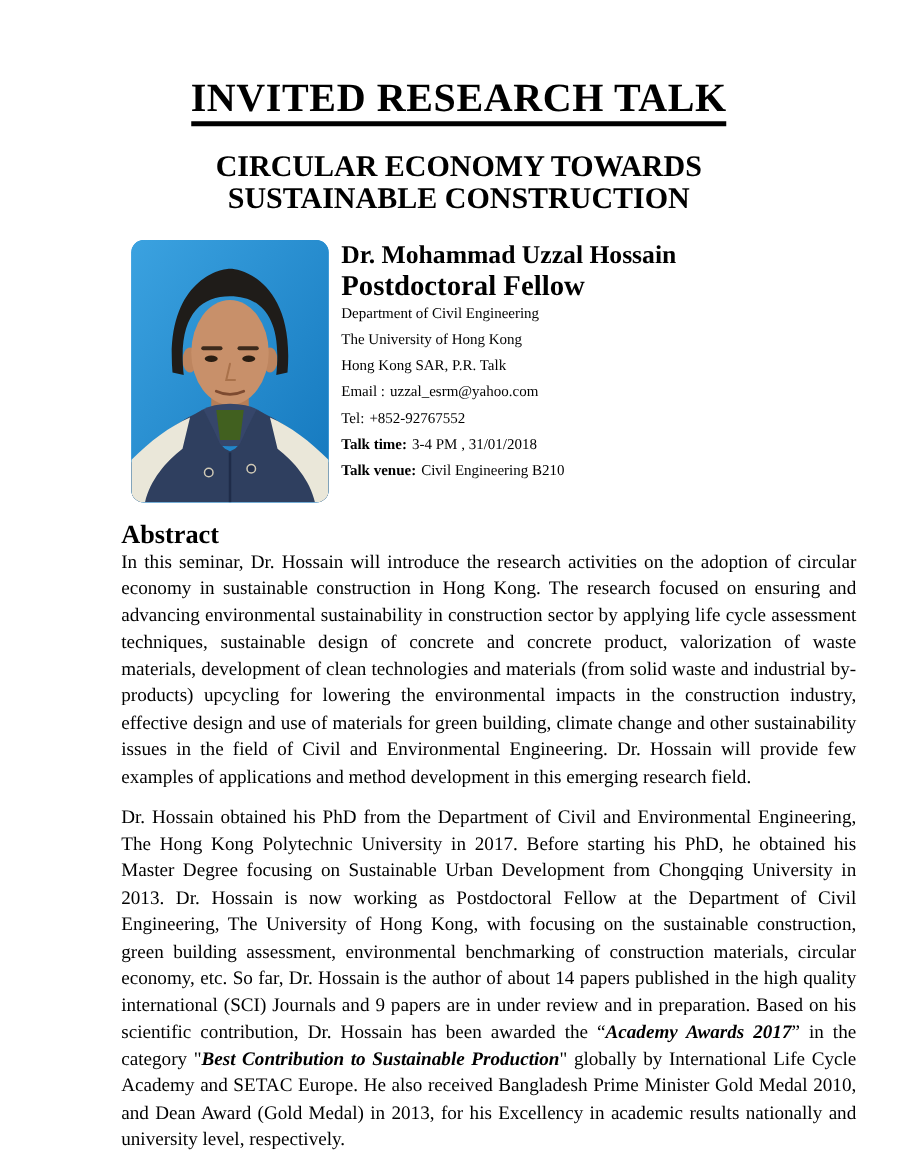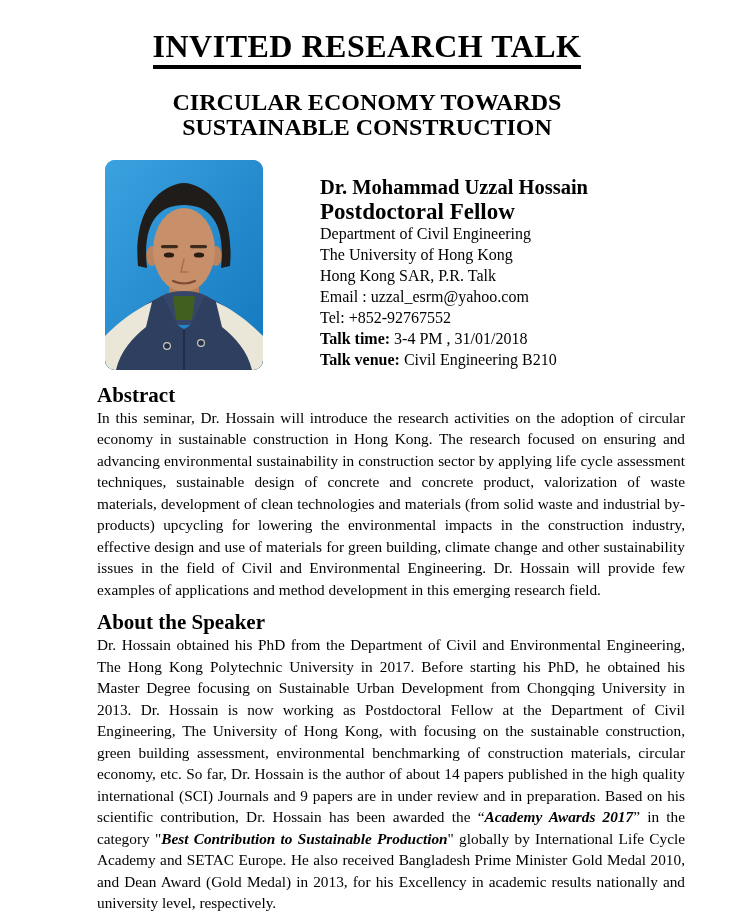--- a/index.html
+++ b/index.html
@@ -3,47 +3,47 @@
 <meta charset="utf-8">
 <style>
   html,body { margin:0; padding:0; }
   body {
     width:734px; height:924px;
     background:#ffffff;
     font-family:"Liberation Serif", serif;
     color:#000;
     overflow:hidden;
   }
-  .page { width:734px; height:658px; position:relative; }
+  .page { width:734px; height:658px; position:relative;margin-top:32px; }
 
   
   .title-wrap { text-align:center; padding-top:30px; }
   .title {
     display:inline-block;
     font-size:32px; font-weight:bold; letter-spacing:0.5px;
     border-bottom:4px solid #000; padding-bottom:1px;
     line-height:1.05;
   }
   .subtitle-wrap { text-align:center; margin-top:21px; }
   .subtitle {
     display:inline-block; max-width:520px;
     font-size:24px; font-weight:bold; line-height:25px;
   }
 
   
-  .speaker-row { display:flex; align-items:flex-end; margin:20px 0 0 105px;gap:47px; }
+  .speaker-row { display:flex; align-items:flex-start; margin:20px 0 0 105px; }
   .photo-frame {
     width:158px; height:210px; border-radius:10px; overflow:hidden;
     flex:0 0 auto; background:#1d8ed8;
   }
   .photo-frame svg { display:block; }
   .speaker-info { margin-left:10px; padding-top:0; }
   .speaker-name { font-size:20.5px; font-weight:bold; line-height:25px; }
   .speaker-position { font-size:23px; font-weight:bold; line-height:23px; }
-  .info-line { font-size:16px; line-height:21px; }
+  .info-line { font-size:12px; line-height:21px; }
   .info-line .lbl-bold { font-weight:bold; }
   .info-line .val { margin-left:4px; }
 
   
   .section { margin-left:97px; width:588px; }
   .section-abstract { margin-top:14px; }
   .section-about { margin-top:11px; }
   .section-heading { font-size:21px; font-weight:bold; line-height:22px; margin-bottom:1px; }
   .body-text {
     font-size:15.3px; line-height:21.5px;
@@ -123,17 +123,16 @@
       <div class="info-line"><span class="lbl-bold">Talk venue:</span><span class="val">Civil Engineering B210</span></div>
     </div>
   </div>
 
   <div class="section section-abstract">
     <div class="section-heading">Abstract</div>
     <div class="body-text">In this seminar, Dr. Hossain will introduce the research activities on the adoption of circular economy in sustainable construction in Hong Kong. The research focused on ensuring and advancing environmental sustainability in construction sector by applying life cycle assessment techniques, sustainable design of concrete and concrete product, valorization of waste materials, development of clean technologies and materials (from solid waste and industrial by-products) upcycling for lowering the environmental impacts in the construction industry, effective design and use of materials for green building, climate change and other sustainability issues in the field of Civil and Environmental Engineering. Dr. Hossain will provide few examples of applications and method development in this emerging research field.</div>
   </div>
 
   <div class="section section-about">
-    <div class="section-heading">About the Speaker</div>
     <div class="body-text"><span>Dr. Hossain obtained his PhD from the Department of Civil and Environmental Engineering, The Hong Kong Polytechnic University in 2017. Before starting his PhD, he obtained his Master Degree focusing on Sustainable Urban Development from Chongqing University in 2013. Dr. Hossain is now working as Postdoctoral Fellow at the Department of Civil Engineering, The University of Hong Kong, with focusing on the sustainable construction, green building assessment, environmental benchmarking of construction materials, circular economy, etc. So far, Dr. Hossain is the author of about 14 papers published in the high quality international (SCI) Journals and 9 papers are in under review and in preparation. Based on his scientific contribution, Dr. Hossain has been awarded the “</span><span class="seg-bold-italic">Academy Awards 2017</span><span>” in the category "</span><span class="seg-bold-italic">Best Contribution to Sustainable Production</span><span>" globally by International Life Cycle Academy and SETAC Europe. He also received Bangladesh Prime Minister Gold Medal 2010, and Dean Award (Gold Medal) in 2013, for his Excellency in academic results nationally and university level, respectively.</span></div>
   </div>
 
 </div>
 
 </body></html>

